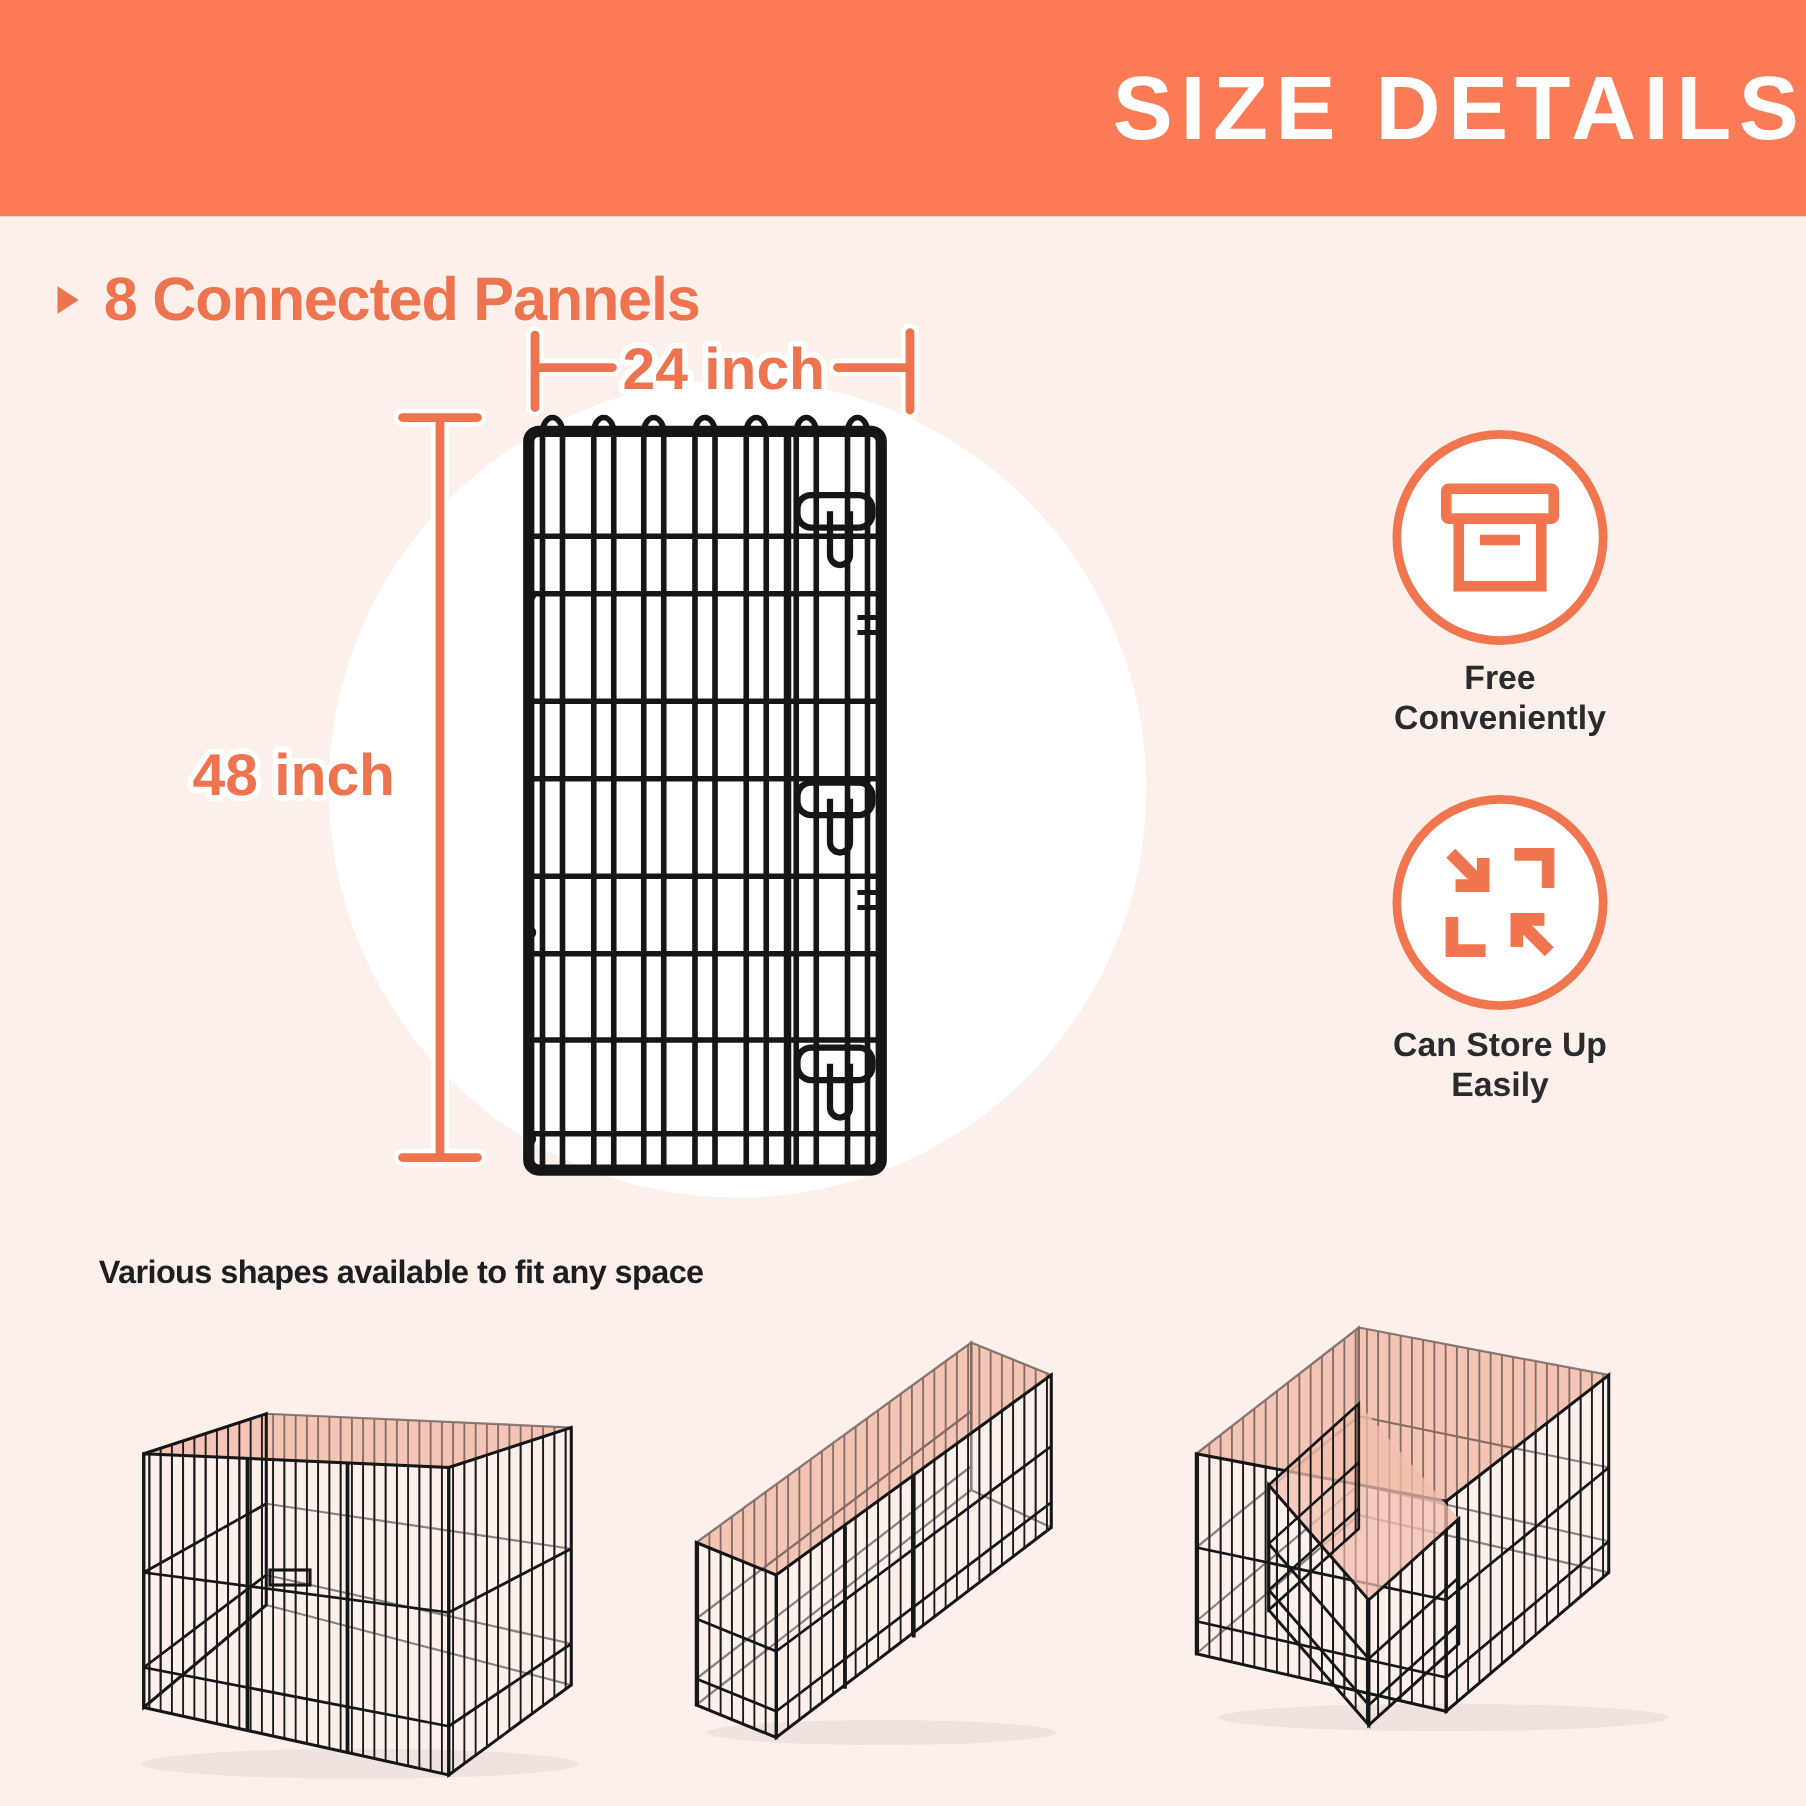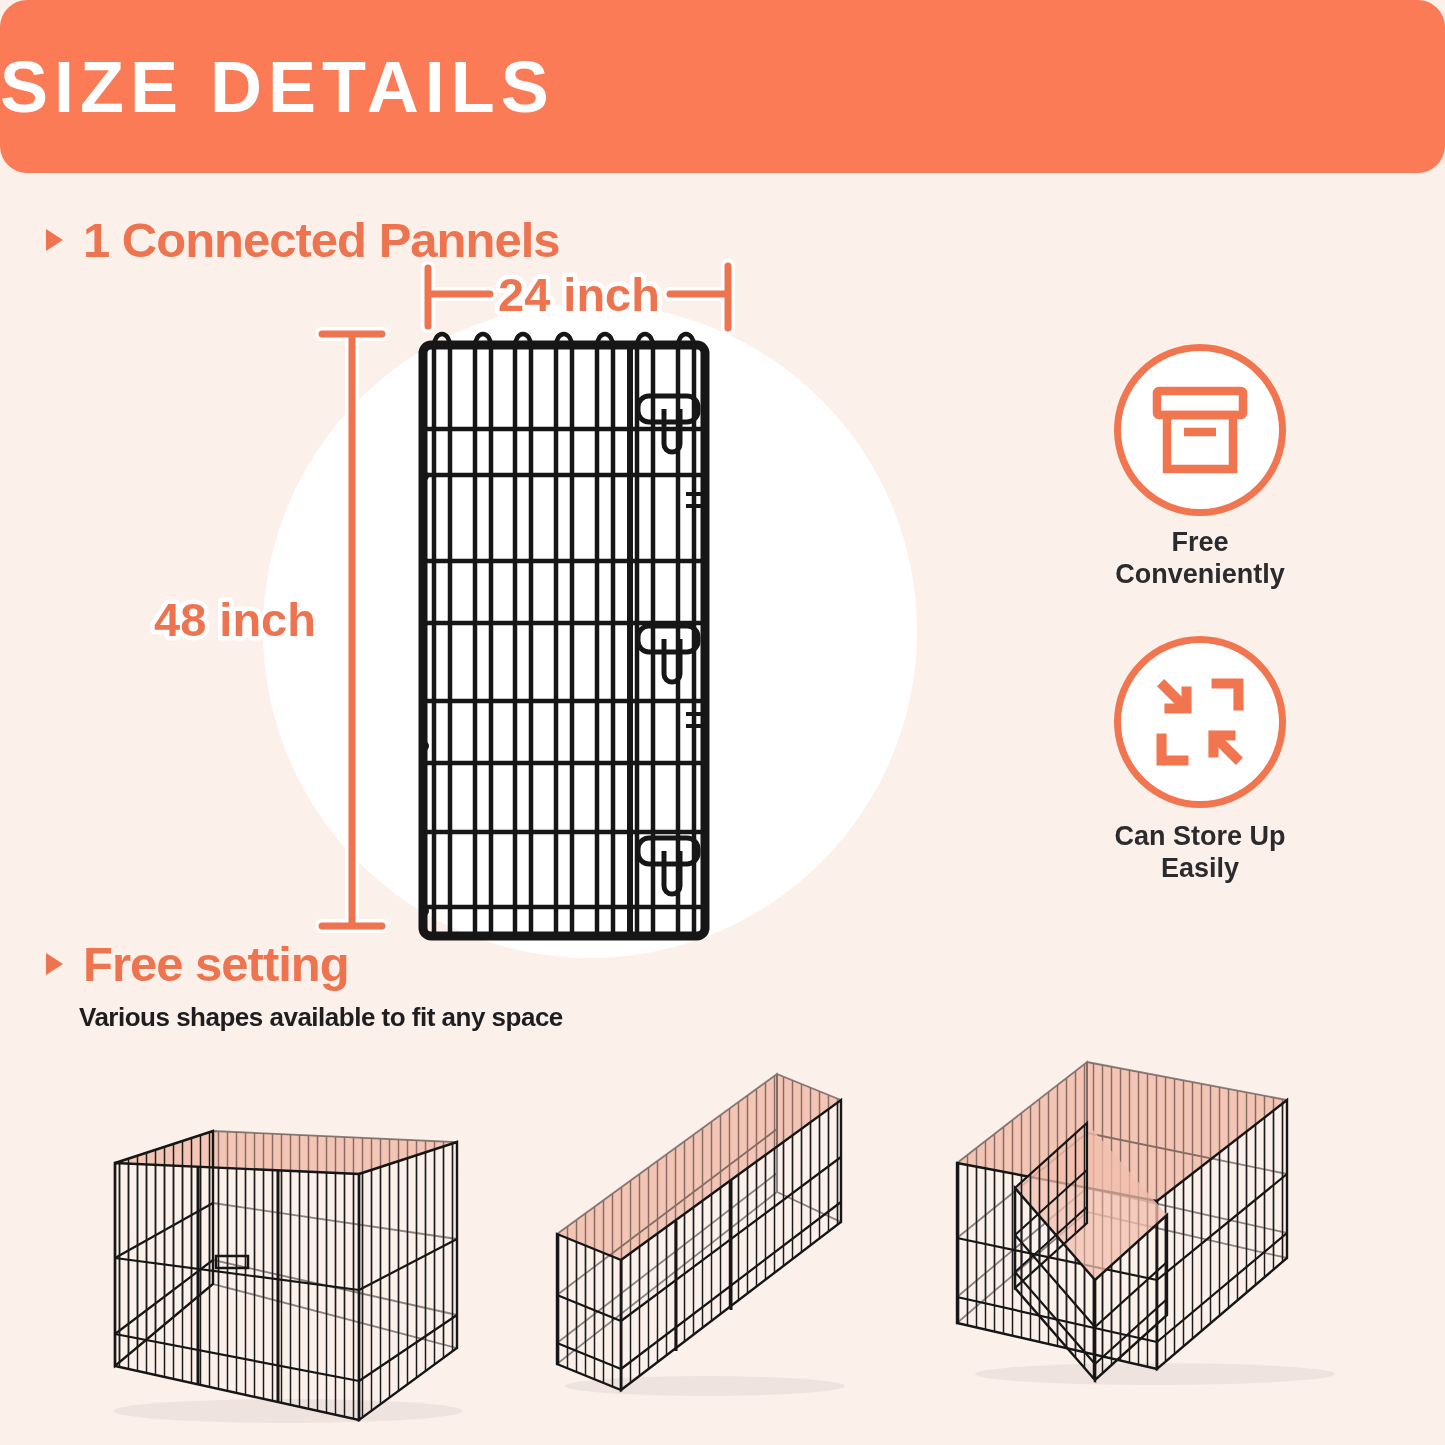--- a/index.html
+++ b/index.html
@@ -3,21 +3,21 @@
 <meta charset="utf-8">
 <style>
   html,body{margin:0;padding:0;background:#ffffff;}
   .page{
     position:relative;width:1445px;height:1445px;overflow:hidden;
     background:#FCF0EB;font-family:"Liberation Sans",sans-serif;
   }
   
   .header{
     position:absolute;left:0;top:0;width:1445px;height:173px;
-    background:#FA7B55;display:flex;align-items:center;justify-content:flex-start;border-radius:27px;
+    background:#FA7B55;display:flex;align-items:center;justify-content:flex-end;
   }
   .header h1{
     margin:0;color:#ffffff;font-size:72px;font-weight:bold;letter-spacing:6px;
   }
   
   .sec-head{
     position:absolute;display:flex;align-items:center;gap:20px;
   }
   .sec-head .tri{
     width:0;height:0;border-left:17px solid #EE7450;
@@ -61,21 +61,21 @@
 <body>
 
 <div class="page">
 
   <div class="header">
     <h1>SIZE DETAILS</h1>
   </div>
 
   <div class="sec-head head-panels">
     <span class="tri"></span>
-    <span class="t">1 Connected Pannels</span>
+    <span class="t">8 Connected Pannels</span>
   </div>
 
   <div class="halo"></div>
 
   <svg class="abs" style="left:412px;top:258px;" width="335" height="78" viewBox="0 0 335 78">
     <g stroke="#FFFFFF" stroke-width="14" stroke-linecap="round" fill="none">
       <path d="M16 10 V68 M16 36 H78 M258 36 H316 M316 8 V70"></path>
     </g>
     <g stroke="#EE7450" stroke-width="7" stroke-linecap="round" fill="none">
       <path d="M16 10 V68 M16 36 H78 M258 36 H316 M316 8 V70"></path>
@@ -160,24 +160,20 @@
         <path d="M93 93 L66 66"></path>
           <path d="M66 89 V66 H89"></path>
       </g>
     </svg>
   </div>
   <div class="feat-label fl2">
     <div>Can Store Up</div>
     <div>Easily</div>
   </div>
 
-  <div class="sec-head head-free">
-    <span class="tri"></span>
-    <span class="t">Free setting</span>
-  </div>
   <div class="subtitle">Various shapes available to fit any space</div>
 
   <svg class="abs" style="left:88px;top:1116px;" width="395" height="312" viewBox="0 0 395 312">
     <defs>
       <pattern id="wp1" patternUnits="userSpaceOnUse" width="9" height="8">
         <path d="M4.5 0 V8" stroke="#1b1b1b" stroke-width="1.5"></path>
       </pattern>
     </defs>
     <ellipse cx="200" cy="295" rx="175" ry="12" fill="rgba(0,0,0,0.05)"></ellipse>
     <polygon points="27,47 125,15 369,26 271,58" fill="#F3BFAE" opacity="0.9"></polygon>

